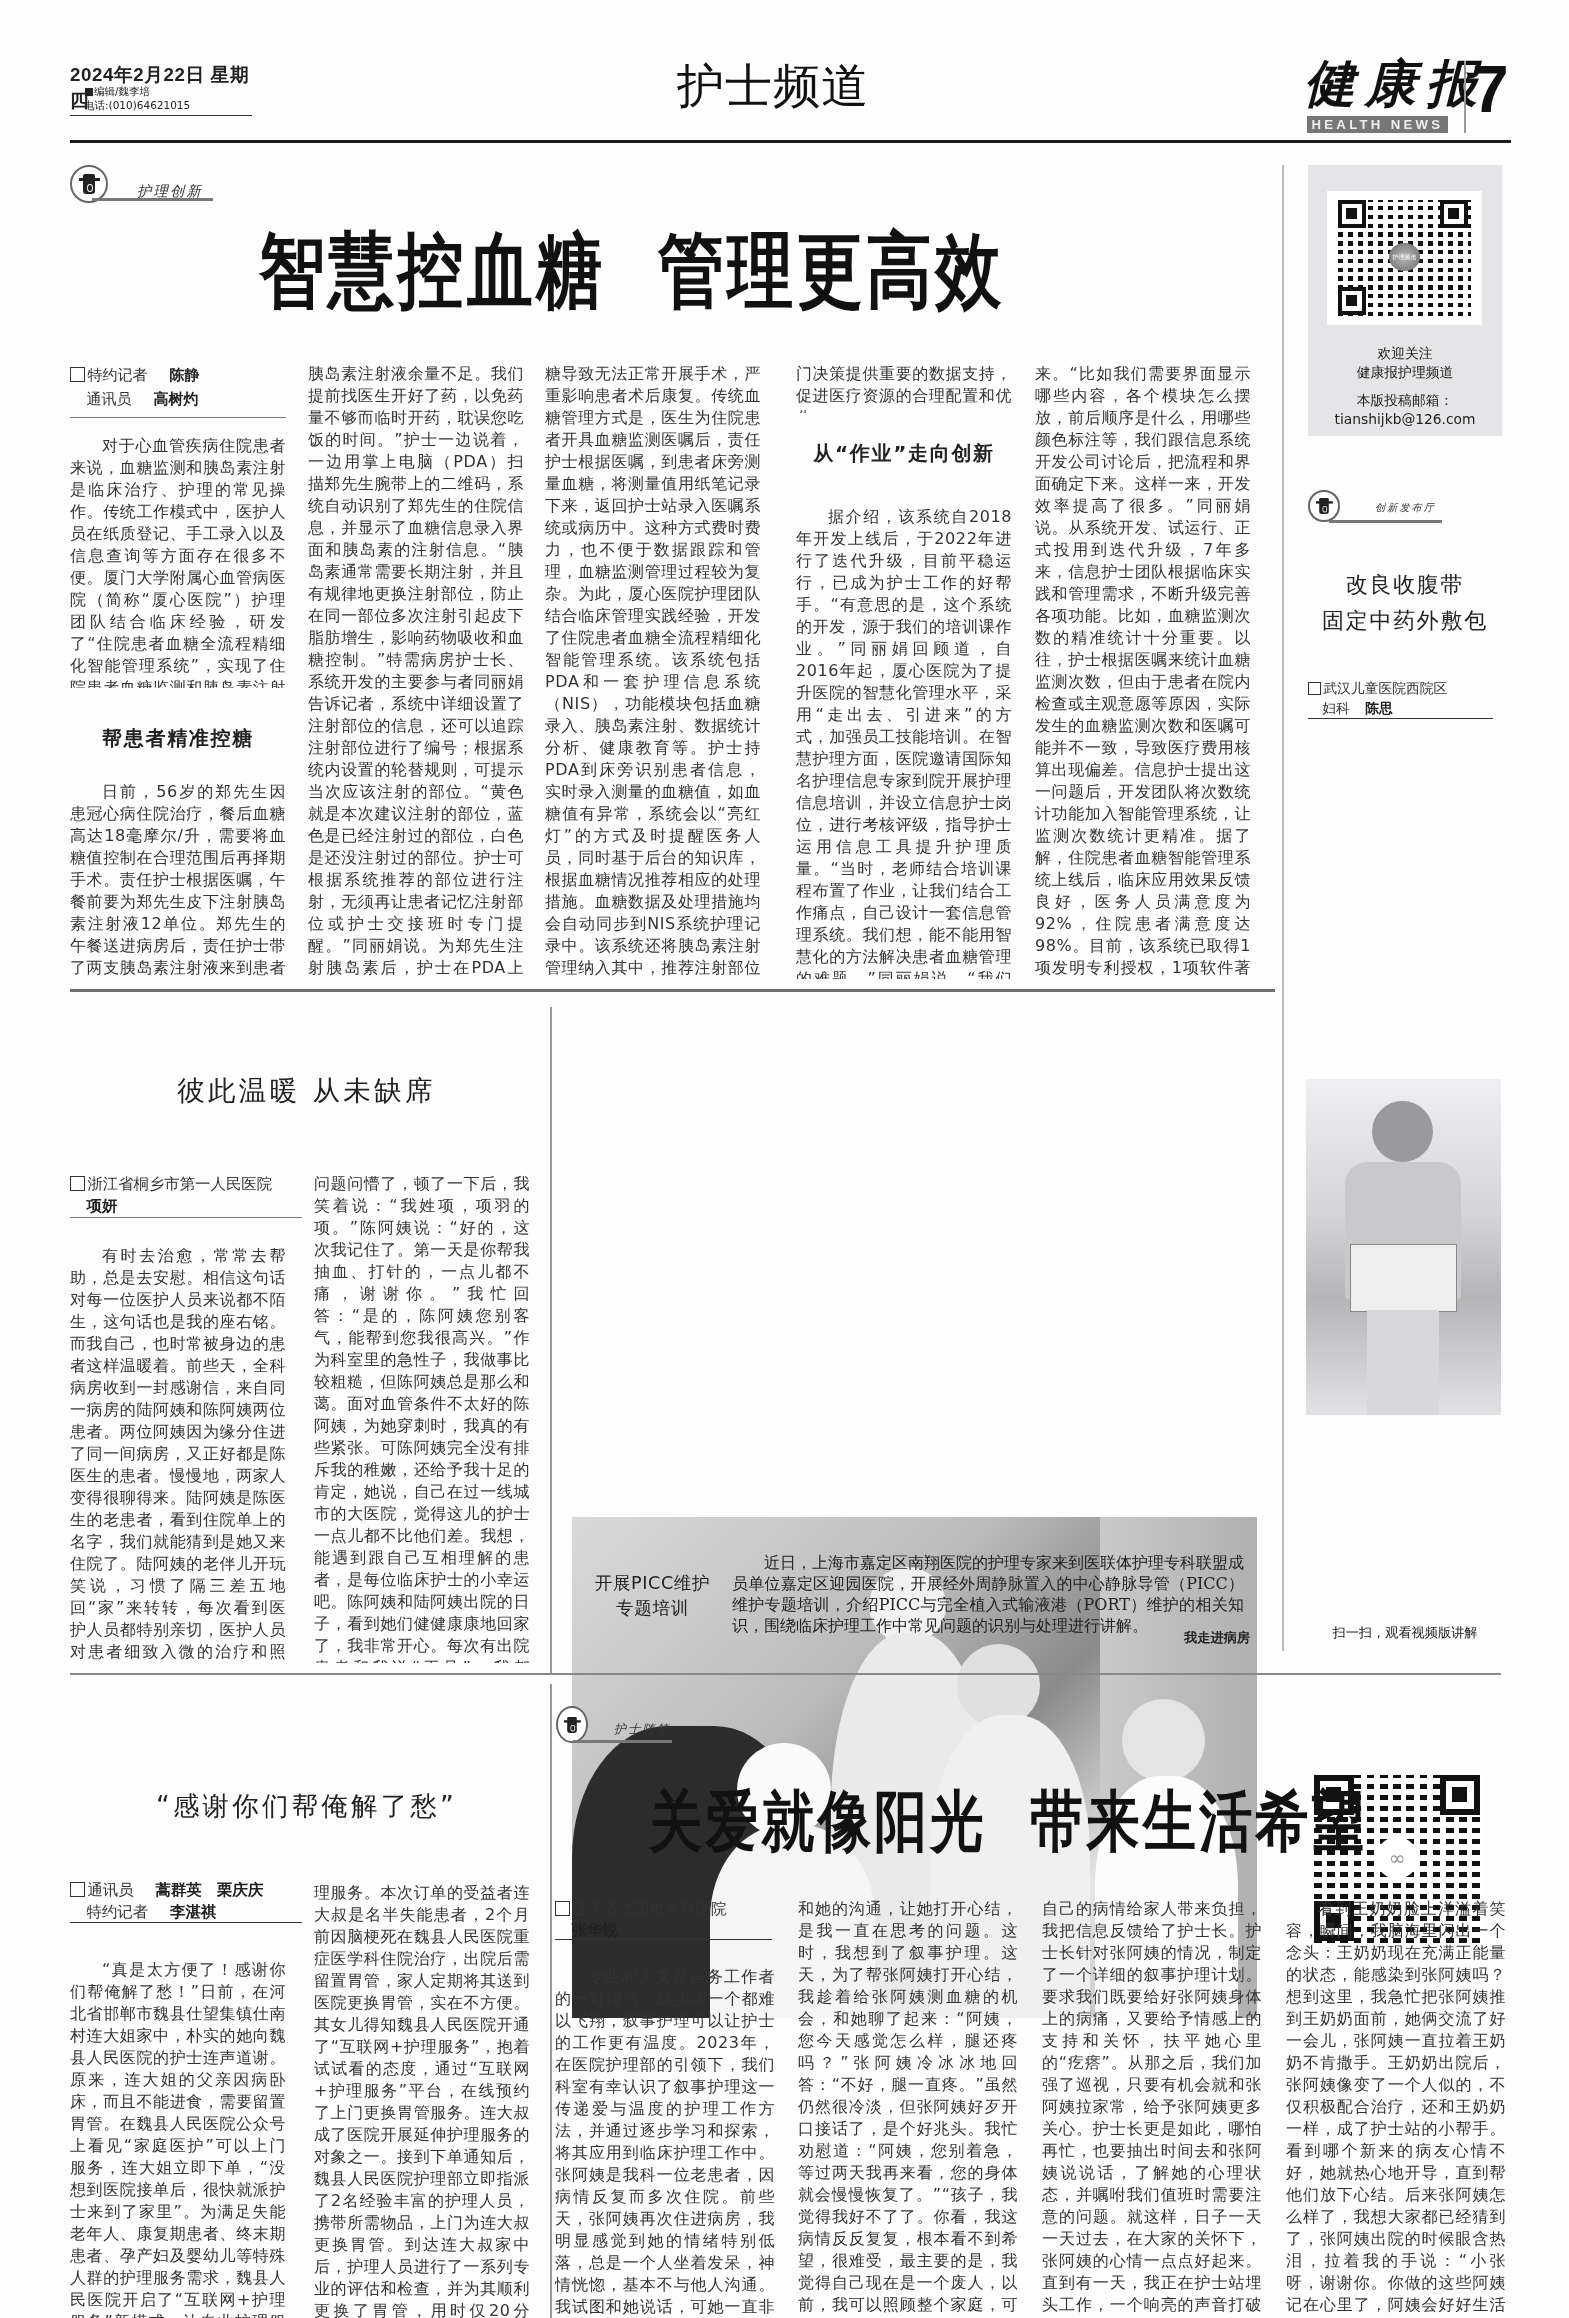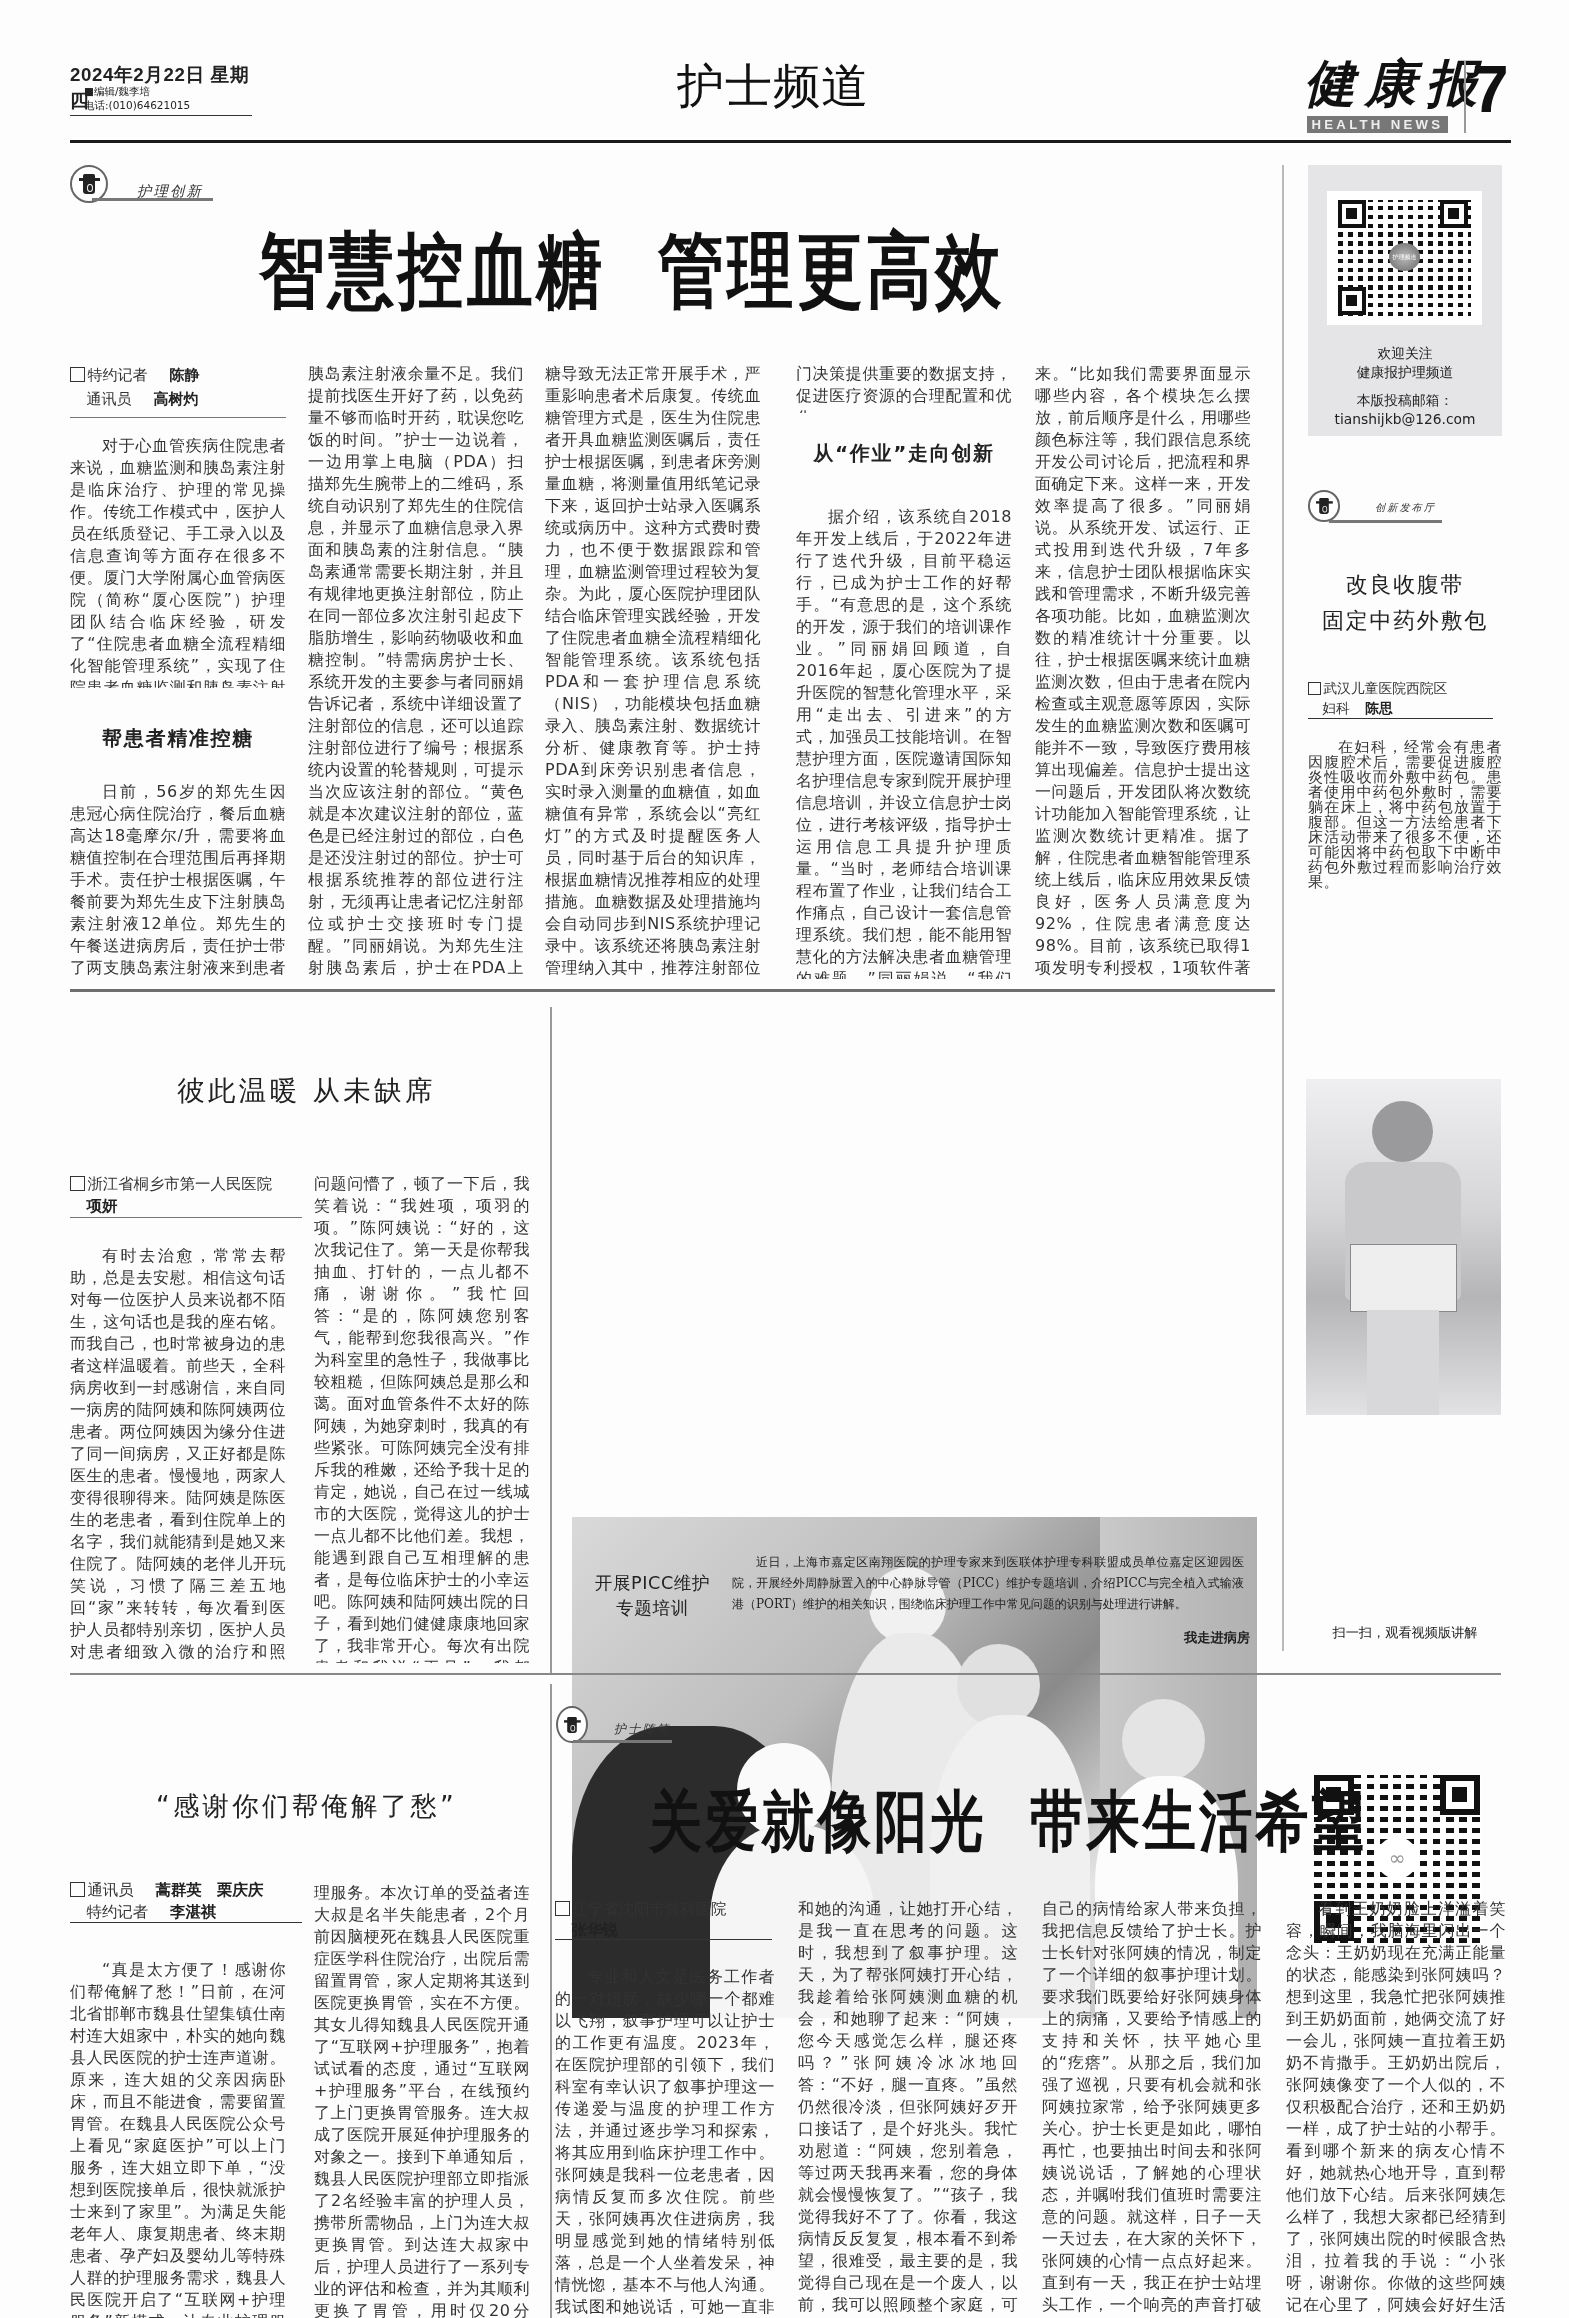--- a/index.html
+++ b/index.html
@@ -34,21 +34,21 @@
   .vrule{position:absolute;width:2.2px;background:#999;}
   .hrule{position:absolute;height:2.8px;background:#6e6e6e;}
   .light-title{font-family:"DejaVu Sans",sans-serif;font-weight:normal;font-size:27.5px;color:#222;letter-spacing:3.3px;text-align:center;}
   
   .sidebar-box{background:#e5e4e6;}
   .qr{background:#fff;position:relative;}
   .sb-text{font-size:13.8px;text-align:center;color:#222;line-height:18.7px;}
   .photo{background:linear-gradient(135deg,#d9d9d9 0%,#bcbcbc 35%,#8a8a8a 55%,#e6e6e6 75%,#aaaaaa 100%);position:relative;overflow:hidden;}
   .photo .shape{position:absolute;border-radius:50%;}
   .caption-title{font-size:17.6px;color:#222;text-align:center;line-height:25px;letter-spacing:0.6px;}
-  .caption-text{font-family:"DejaVu Serif","Liberation Serif",serif;font-size:12px;line-height:21px;color:#222;text-indent:2em;text-align:justify;}
+  .caption-text{font-family:"DejaVu Serif","Liberation Serif",serif;font-size:16px;line-height:21px;color:#222;text-indent:2em;text-align:justify;}
   .credit{font-weight:bold;font-size:13.2px;color:#222;text-align:right;}
 </style>
 </head>
 <body>
 
 <div class="abs hdr-date hdr-underline" style="left:70px;top:62px;width:182px;padding-bottom:1.1px;">2024年2月22日  星期四</div>
 <div class="abs hdr-small" style="left:84px;top:85px;">■编辑/魏李培</div>
 <div class="abs hdr-small" style="left:84px;top:99px;">电话:(010)64621015</div>
 
 <div class="abs hdr-title" style="left:677px;top:55px;">
@@ -144,21 +144,20 @@
   <div>固定中药外敷包</div>
 </div>
 
 <div class="abs byline" style="left:1308px;top:678px;width:187px;font-size:13.8px;line-height:20px;">
   <div><span class="box" style="width:11px;height:11px;"></span><span>武汉儿童医院西院区</span></div>
   <div style="padding-left:14.3px;"><span>妇科</span><b style="margin-left:15.4px;">陈思</b></div>
 </div>
 <div class="abs" style="left:1308px;top:718px;width:185px;border-bottom:1.1px solid #333;"></div>
 
 <div class="col body-text" style="left:1308px;top:740px;width:194px;height:330px;font-size:15px;line-height:15px;">
-  <p>在妇科，经常会有患者因腹腔术后，需要促进腹腔炎性吸收而外敷中药包。患者使用中药包外敷时，需要躺在床上，将中药包放置于腹部。但这一方法给患者下床活动带来了很多不便，还可能因将中药包取下中断中药包外敷过程而影响治疗效果。</p>
 </div>
 
 <div class="abs photo" style="left:1306px;top:1079px;width:195px;height:336px;background:linear-gradient(180deg,#efeef0 0%,#d5d4d6 40%,#b5b4b6 65%,#e2e1e3 100%);">
   <div class="abs" style="left:66px;top:22px;width:61px;height:61px;border-radius:50%;background:#9a999b;"></div>
   <div class="abs" style="left:39px;top:83px;width:116px;height:138px;border-radius:22px 22px 5.5px 5.5px;background:#c9c8ca;"></div>
   <div class="abs" style="left:44px;top:165px;width:105px;height:66px;background:#eee;border:1.7px solid #888;"></div>
   <div class="abs" style="left:61px;top:231px;width:72px;height:105px;background:#d8d7d9;"></div>
 </div>
 
 <div class="abs qr" style="left:1314px;top:1439px;width:168px;height:168px;">

